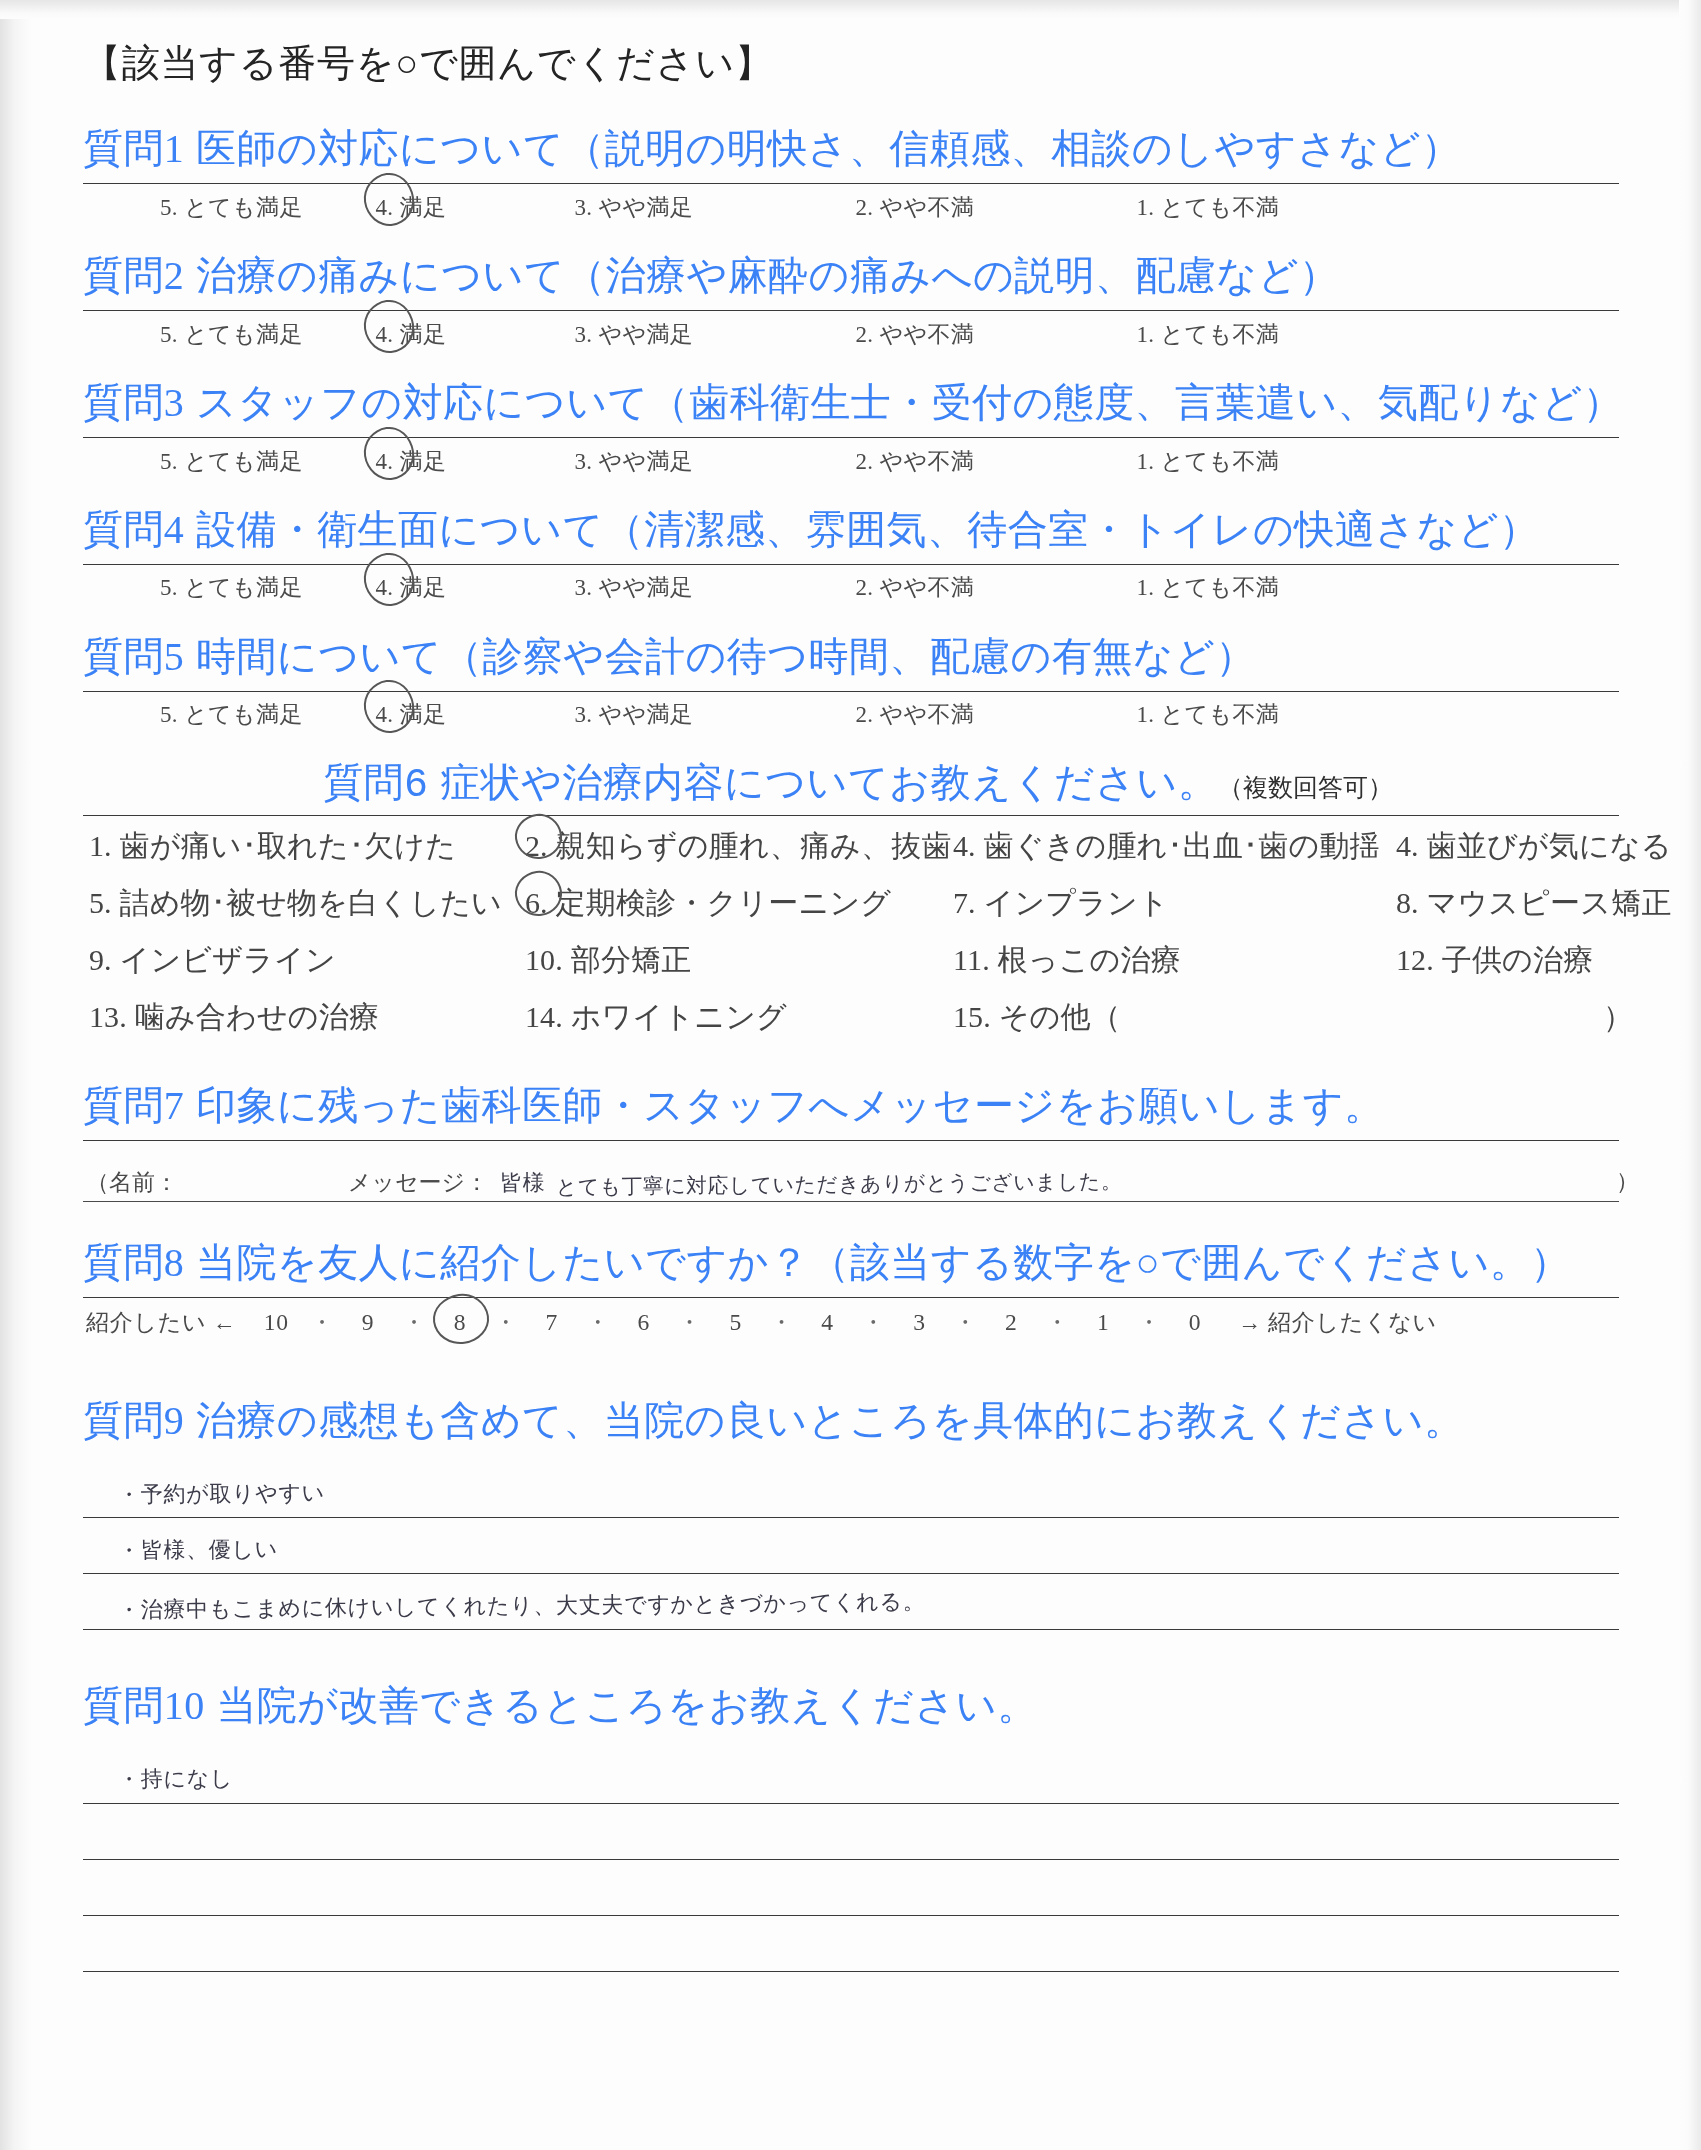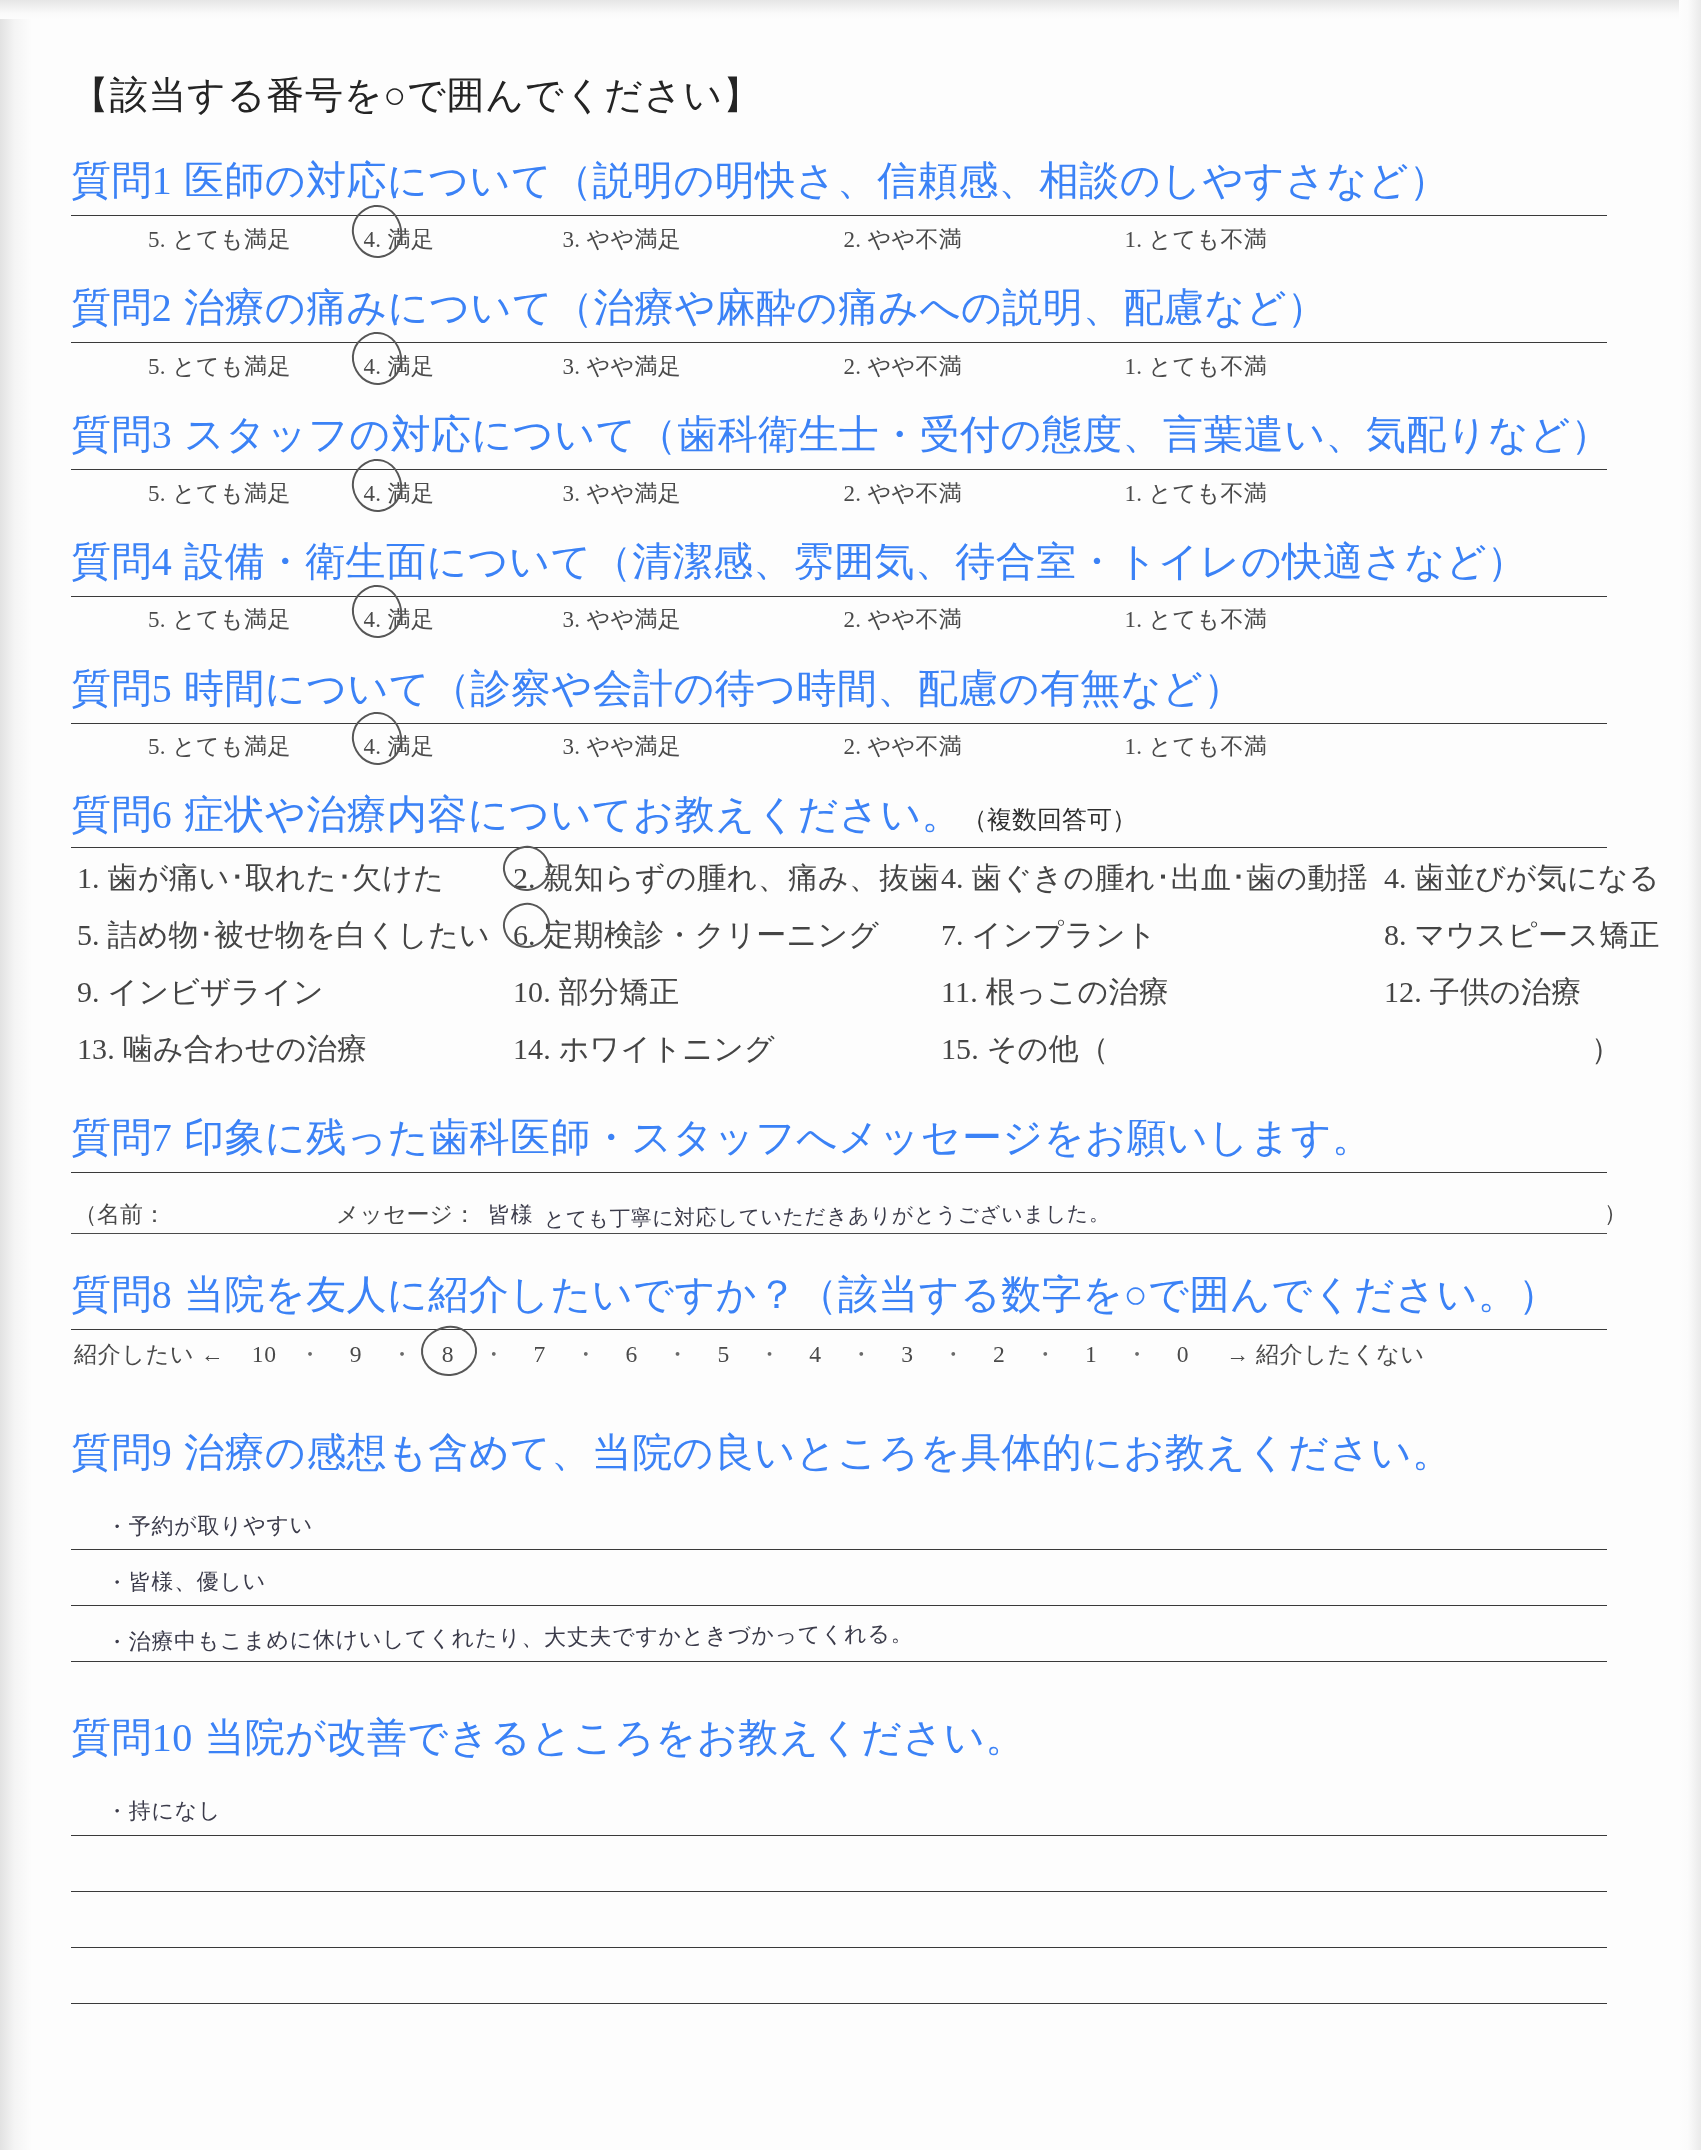--- a/index.html
+++ b/index.html
@@ -30,24 +30,23 @@
   .scan-edge-top {
     position: absolute; left: 0; top: 0; width: 1701px; height: 19px;
     background: linear-gradient(to bottom, #e6e6e6 0%, #fafafa 70%, #fdfdfd 100%);
   }
   .scan-edge-right {
     position: absolute; right: 0; top: 0; width: 22px; height: 2151px;
     background: linear-gradient(to left, #eaeaea 0%, #fbfbfb 60%, #fdfdfd 100%);
   }
   .content {
     position: absolute;
-    left: 71px;
+    left: 83px;
     top: 38px;
     width: 1565px;
-    margin-top: 32px;
   }
 
   .doc-title {
     font-size: 38px;
     letter-spacing: 0.7px;
     color: #242424;
     margin: 0 0 32px 0;
     font-weight: 500;
   }
 
@@ -98,22 +97,23 @@
   .circle-opt {
     left: -11.8px;
     top: -19px;
     width: 46px;
     height: 49px;
   }
 
   
   .q6-header {
     display: flex;
-    justify-content: flex-start;
+    justify-content: center;
     align-items: baseline;
+    font-family: Liberation Mono, monospace;
   }
   .q6-note { font-size: 25px; color: #2f2f2f; padding-right: 14.8px; }
   .q6-grid {
     display: grid;
     grid-template-columns: 436px 428px 443px 244px;
     row-gap: 16px;
     font-size: 30px;
     color: #454545;
     padding: 10.3px 0 7.4px 5.9px;
     letter-spacing: 0.2px;

